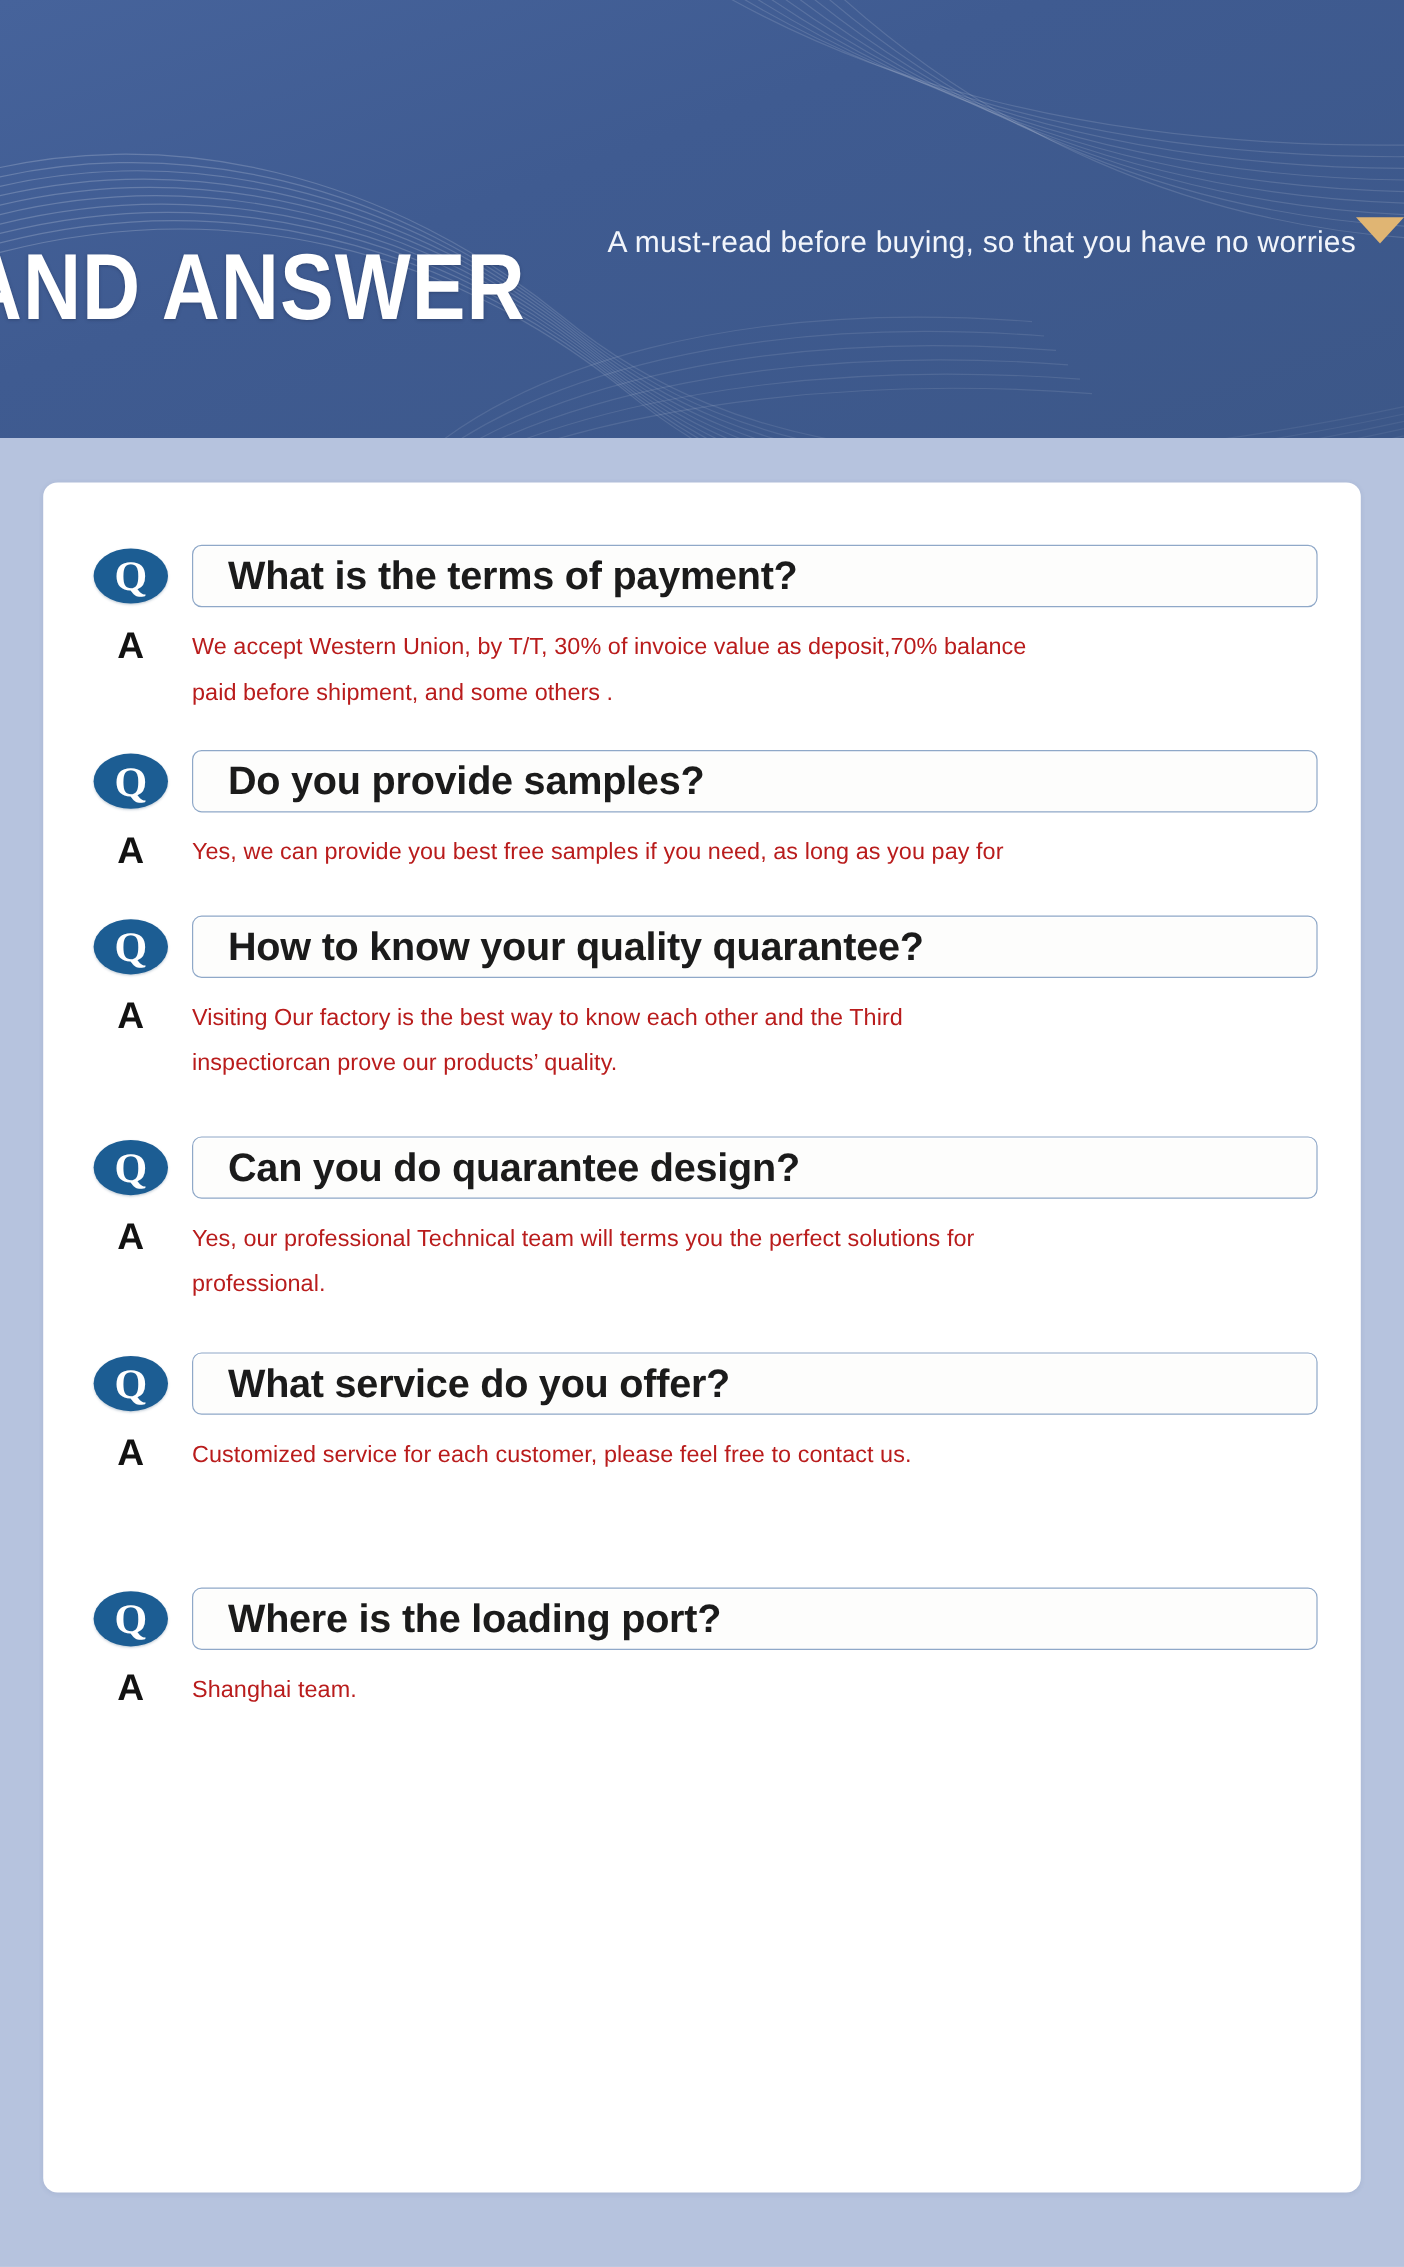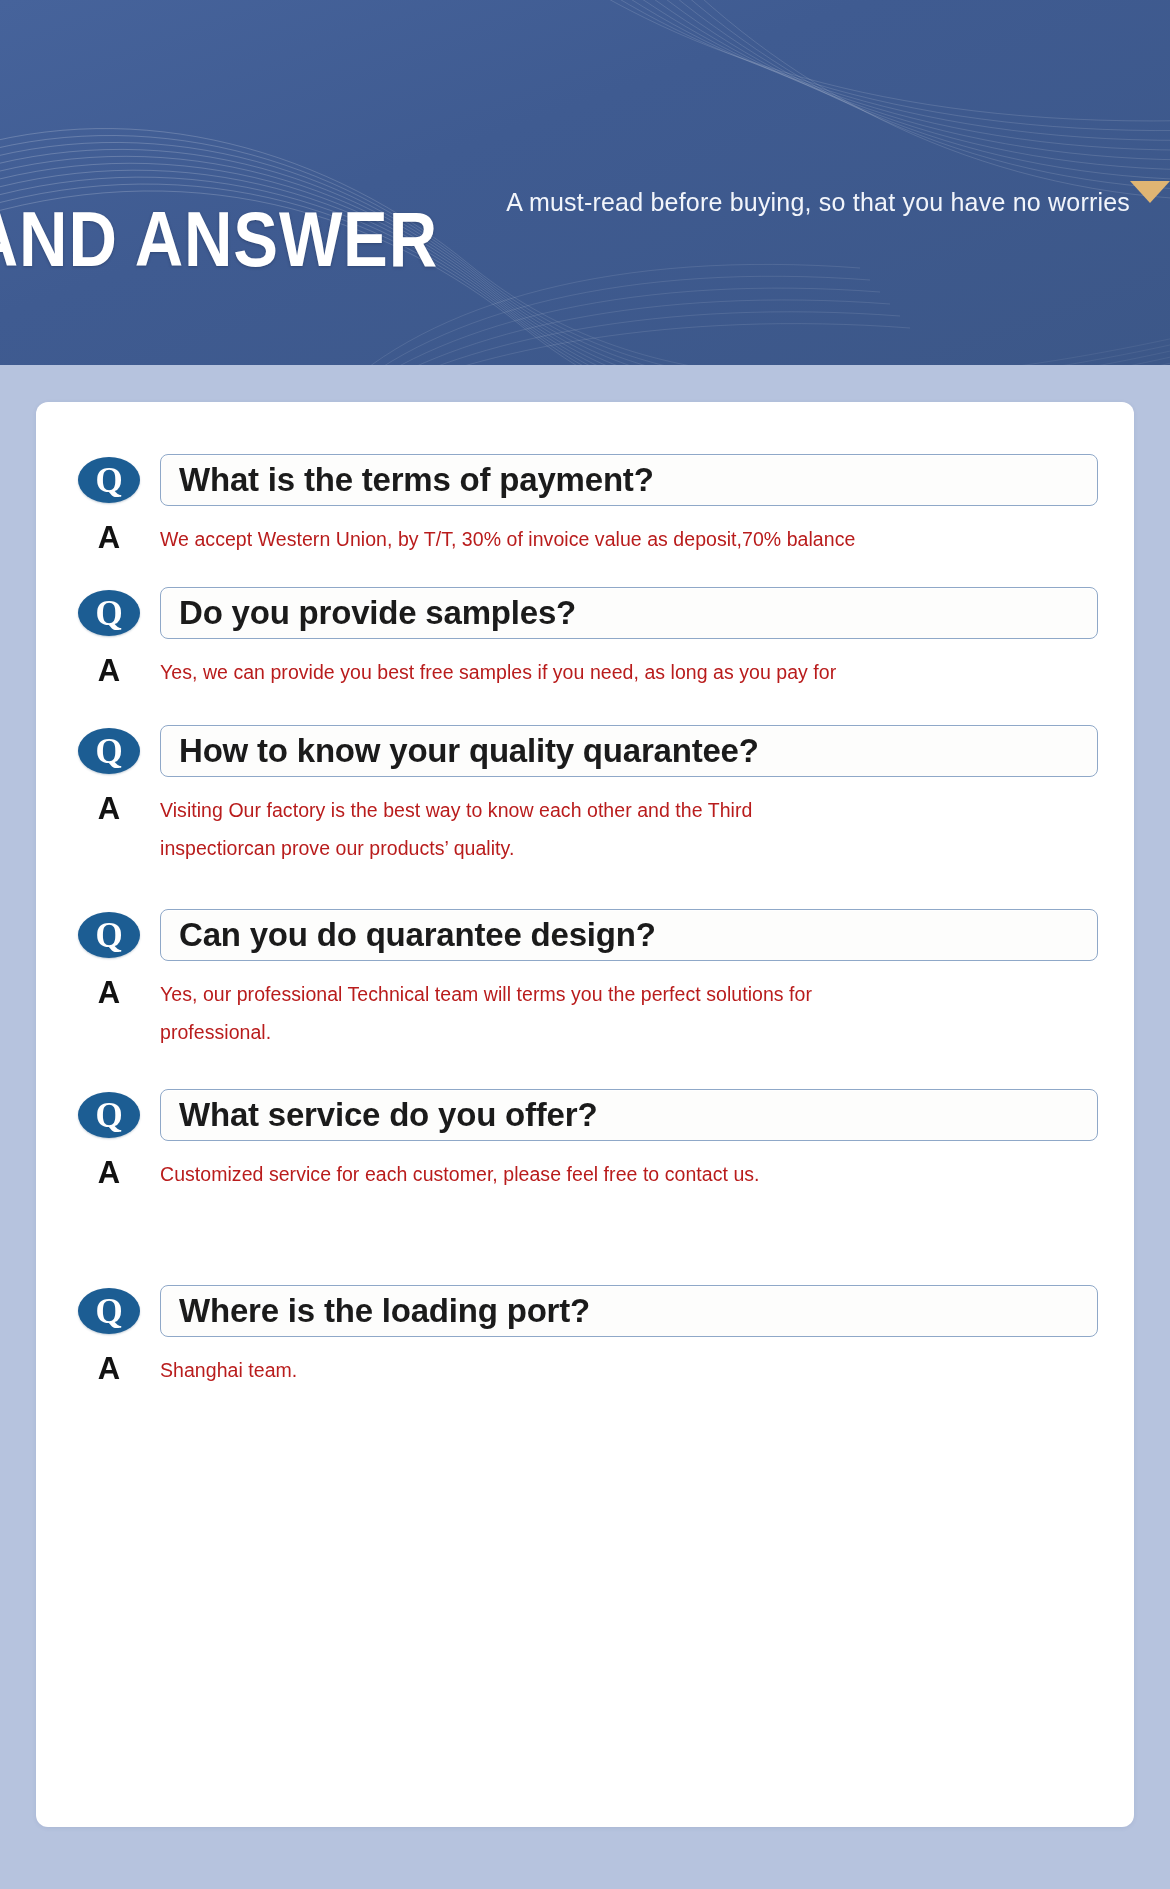--- a/index.html
+++ b/index.html
@@ -117,21 +117,21 @@
   }
   .q-box {
     flex: 1 1 auto;
     margin-left: 20px;
     min-height: 52px;
     border: 1px solid #8fa8c8;
     border-radius: 8px;
     background: #fdfdfc;
     display: flex;
     align-items: center;
-    padding: 4px 18px;
+    padding: 4px 29px;
     box-sizing: border-box;
     box-shadow: inset 0 1px 0 #ffffff;
   }
   .q-text {
     font-size: 33px;
     font-weight: 600;
     color: #1b1b1b;
     letter-spacing: -0.2px;
     line-height: 1.2;
     white-space: nowrap;
@@ -229,20 +229,21 @@
       <div class="q-row">
         <div class="q-badge">Q</div>
         <div class="q-box">
           <span class="q-text">What is the terms of payment?</span>
         </div>
       </div>
       <div class="a-row">
         <div class="a-badge">A</div>
         <div class="a-text">
           <div>We accept Western Union, by T/T, 30% of invoice value as deposit,70% balance</div>
+          <div>paid before shipment, and some others .</div>
         </div>
       </div>
     </div>
 
     <div class="qa-item qa-2">
       <div class="q-row">
         <div class="q-badge">Q</div>
         <div class="q-box">
           <span class="q-text">Do you provide samples?</span>
         </div>

